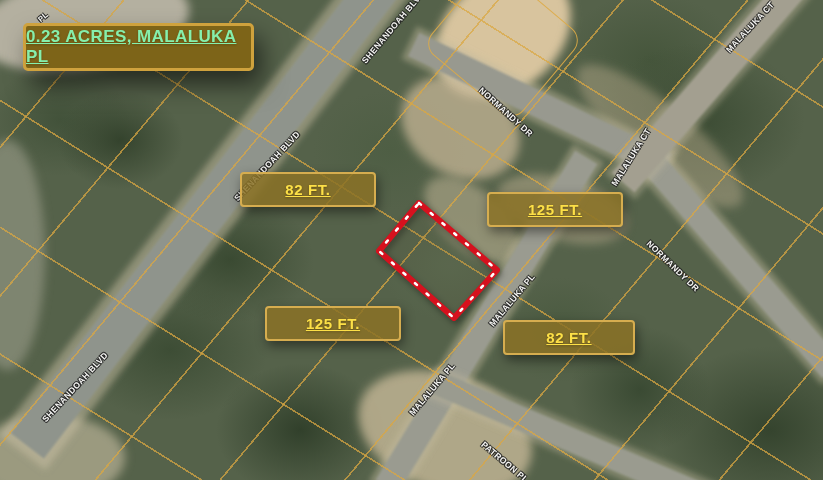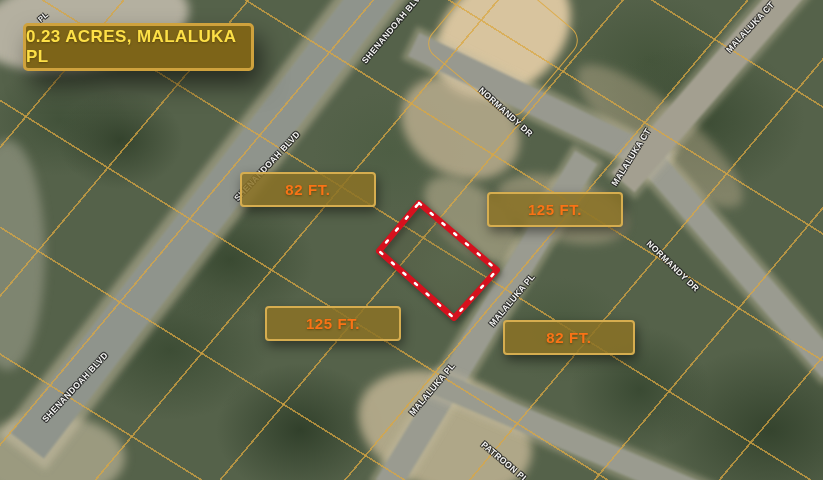--- a/index.html
+++ b/index.html
@@ -35,27 +35,27 @@
 
   
   .street-label{position:absolute;z-index:30;color:#f4f4f2;font-size:8.5px;font-weight:bold;
     letter-spacing:.4px;white-space:nowrap;transform-origin:center;
     text-shadow:-1px -1px 0 rgba(35,35,35,.85),1px -1px 0 rgba(35,35,35,.85),
                 -1px 1px 0 rgba(35,35,35,.85),1px 1px 0 rgba(35,35,35,.85);}
 
   
   .dim-label{position:absolute;z-index:40;display:flex;align-items:center;justify-content:center;
     background:rgba(139,114,38,.85);border:2px solid #d6ad4f;border-radius:4px;
-    color:#f97316;font-weight:bold;font-size:15px;letter-spacing:.6px;
-    box-shadow:2px 5px 12px rgba(0,0,0,.45);text-shadow:0 1px 2px rgba(60,45,0,.5);}
+    color:#fde047;font-weight:bold;font-size:15px;letter-spacing:.6px;
+    box-shadow:2px 5px 12px rgba(0,0,0,.45);text-shadow:0 1px 2px rgba(60,45,0,.5);text-decoration:underline;}
   .badge{position:absolute;z-index:50;left:23px;top:23px;width:225px;height:42px;
     display:flex;align-items:center;justify-content:center;
     background:#7d6418;border:3px solid #cfa23d;border-radius:5px;
-    color:#fde047;font-weight:bold;font-size:17px;letter-spacing:.4px;
-    box-shadow:8px 14px 24px rgba(0,0,0,.55);text-shadow:0 1px 2px rgba(60,45,0,.5);}
+    color:#86efac;font-weight:bold;font-size:17px;letter-spacing:.4px;
+    box-shadow:8px 14px 24px rgba(0,0,0,.55);text-shadow:0 1px 2px rgba(60,45,0,.5);text-decoration:underline;}
 
   .parcel-svg{position:absolute;inset:0;z-index:20;pointer-events:none;
     filter:drop-shadow(2px 3px 3px rgba(0,0,0,.4));}
 </style>
 </head>
 <body>
 
 <div id="stage">
 
   <div class="map-base"></div>

